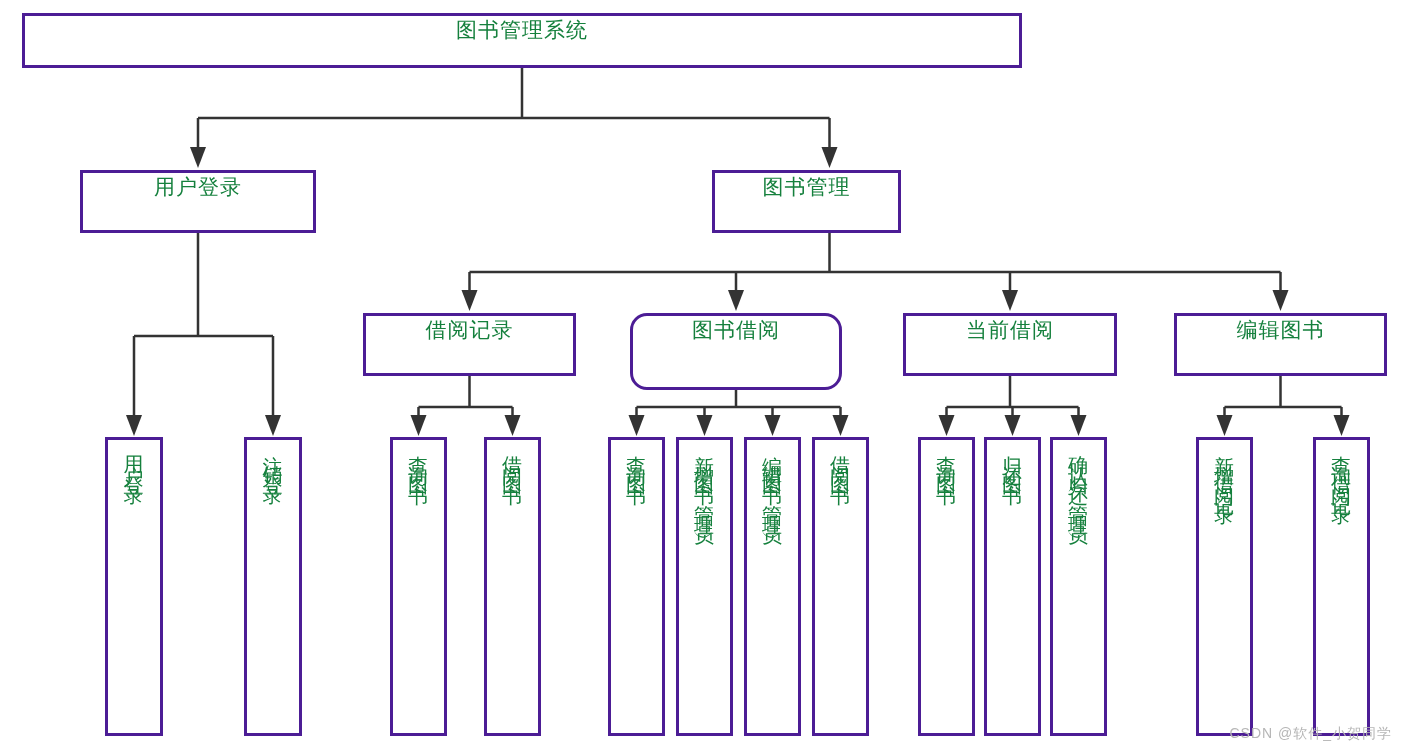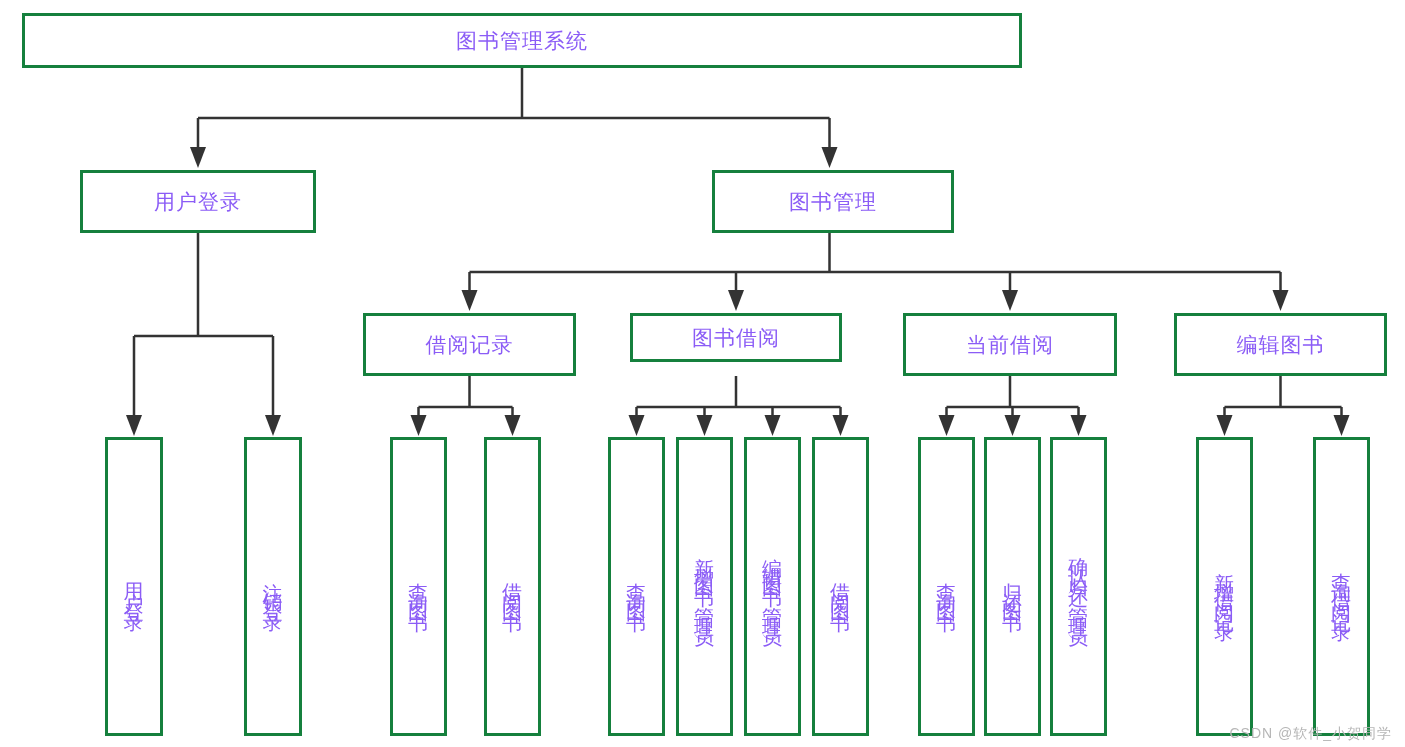--- a/index.html
+++ b/index.html
@@ -27,26 +27,26 @@
     stroke-width: 2.5;
     fill: none;
   }
   .connectors polygon {
     fill: #333333;
     stroke: none;
   }
   .box {
     position: absolute;
     box-sizing: border-box;
-    border: 3px solid #15803d;
+    border: 3px solid #4c1d95;
     background: #ffffff;
     display: flex;
-    align-items: center;
+    align-items: flex-start;
     justify-content: center;
-    color: #8b5cf6;
+    color: #15803d;
   }
   .hlabel {
     font-size: 21px;
     letter-spacing: 1px;
     white-space: nowrap;
   }
   .leaf .vtext {
     writing-mode: vertical-rl;
     text-orientation: mixed;
     font-size: 20px;
@@ -113,28 +113,28 @@
     </g>
   </svg>
 
   <div class="box" style="left:22px; top:13px; width:1000px; height:55px;">
     <span class="hlabel">图书管理系统</span>
   </div>
 
   <div class="box" style="left:80px; top:170px; width:236px; height:63px;">
     <span class="hlabel">用户登录</span>
   </div>
-  <div class="box" style="left:712px; top:170px; width:242px; height:63px;">
+  <div class="box" style="left:712px; top:170px; width:189px; height:63px;">
     <span class="hlabel">图书管理</span>
   </div>
 
   <div class="box" style="left:363px; top:313px; width:213px; height:63px;">
     <span class="hlabel">借阅记录</span>
   </div>
-  <div class="box" style="left:630px; top:313px; width:212px; height:49px;">
+  <div class="box" style="left:630px; top:313px; width:212px; height:77px;border-radius:17px;">
     <span class="hlabel">图书借阅</span>
   </div>
   <div class="box" style="left:903px; top:313px; width:214px; height:63px;">
     <span class="hlabel">当前借阅</span>
   </div>
   <div class="box" style="left:1174px; top:313px; width:213px; height:63px;">
     <span class="hlabel">编辑图书</span>
   </div>
 
   <div class="box leaf" style="left:105px; top:437px; width:58px; height:299px;">

